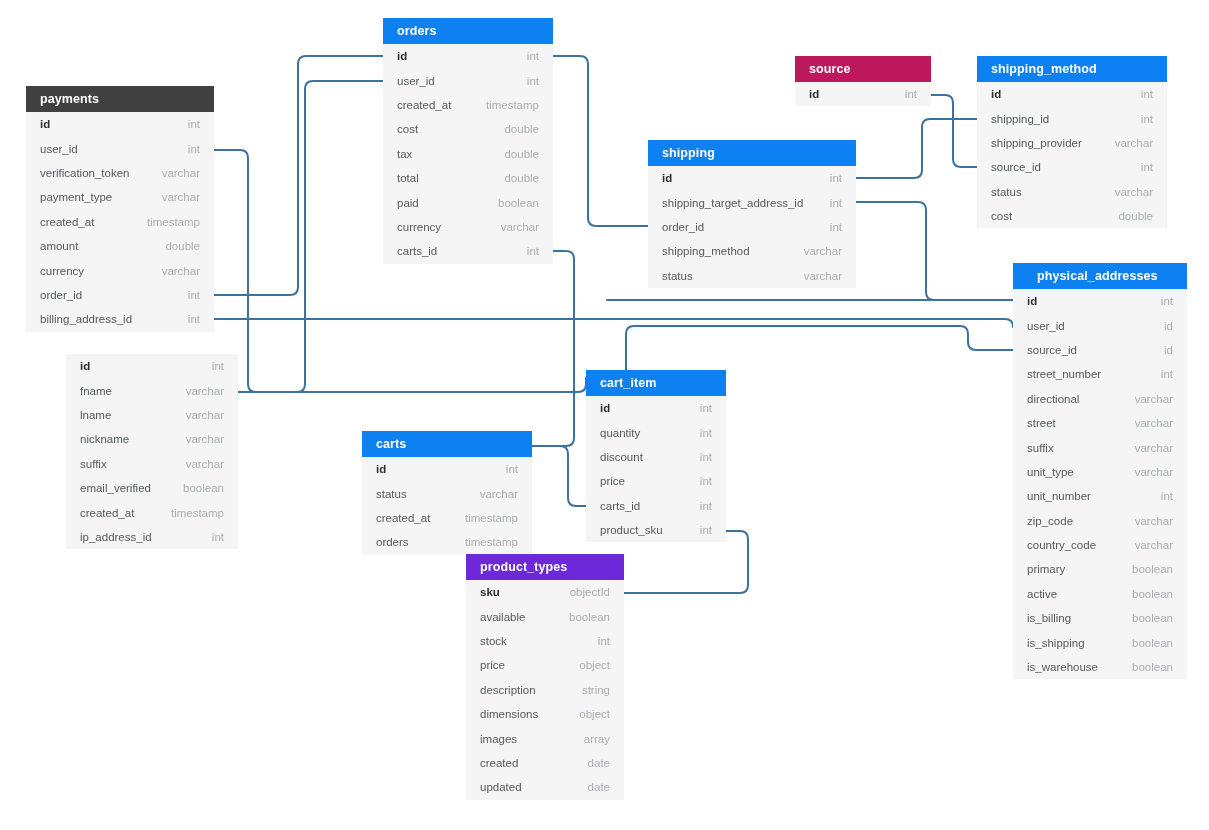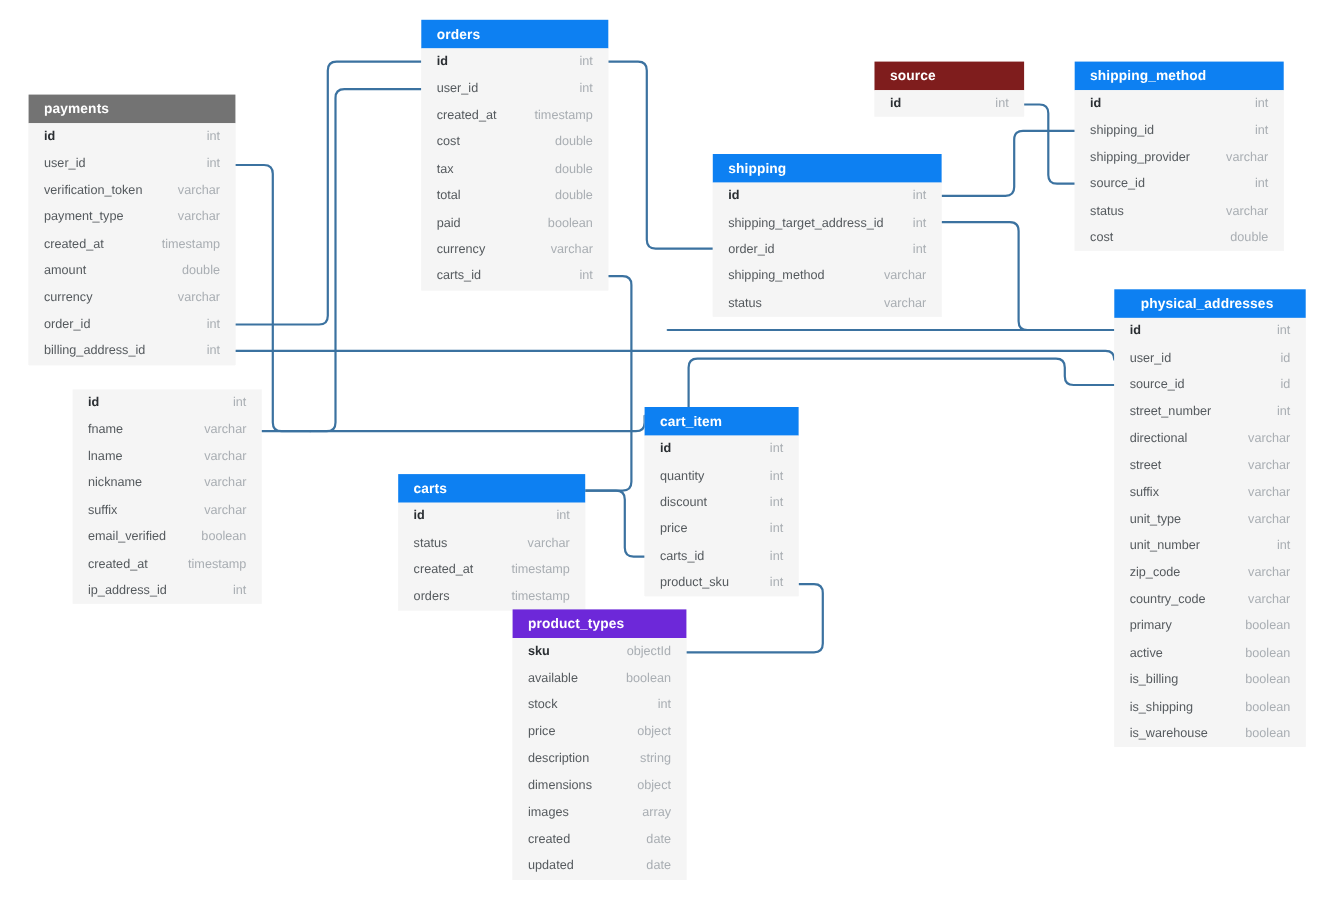--- a/index.html
+++ b/index.html
@@ -101,21 +101,21 @@
       <path class="edge-path" d="M 856 178 H 914 Q 922 178 922 170 V 127 Q 922 119 930 119 H 977" stroke="#3b72a0"></path>
       <path class="edge-path" d="M 931 95 H 945 Q 953 95 953 103 V 159 Q 953 167 961 167 H 977" stroke="#3b72a0"></path>
       <path class="edge-path" d="M 856 202 H 918 Q 926 202 926 210 V 292 Q 926 300 934 300 H 1013" stroke="#3b72a0"></path>
       <path class="edge-path" d="M 607 300 Q 615 300 615 300 H 1005 Q 1013 300 1013 300" stroke="#3b72a0"></path>
       <path class="edge-path" d="M 626 370 V 334 Q 626 326 634 326 H 960 Q 968 326 968 334 V 342 Q 968 350 976 350 H 1013" stroke="#3b72a0"></path>
       <path class="edge-path" d="M 726 531 H 740 Q 748 531 748 539 V 585 Q 748 593 740 593 H 624" stroke="#3b72a0"></path>
     </svg>
 
   <div id="tables-layer">
       <div class="table-node" style="left: 26px; top: 86px; width: 188px;">
-        <div class="table-header" style="background: #737373;">payments</div>
+        <div class="table-header" style="background: #404040;">payments</div>
         <div class="table-rows" style="background: rgb(245, 245, 245);">
           <div class="field-row pk">
             <span class="field-name">id</span>
             <span class="field-type">int</span>
           </div>
           <div class="field-row">
             <span class="field-name">user_id</span>
             <span class="field-type">int</span>
           </div>
           <div class="field-row">
@@ -183,21 +183,21 @@
             <span class="field-name">currency</span>
             <span class="field-type">varchar</span>
           </div>
           <div class="field-row">
             <span class="field-name">carts_id</span>
             <span class="field-type">int</span>
           </div>
         </div>
       </div>
       <div class="table-node" style="left: 795px; top: 56px; width: 136px;">
-        <div class="table-header" style="background: #7f1d1d;">source</div>
+        <div class="table-header" style="background: #be185d;">source</div>
         <div class="table-rows" style="background: rgb(245, 245, 245);">
           <div class="field-row pk">
             <span class="field-name">id</span>
             <span class="field-type">int</span>
           </div>
         </div>
       </div>
       <div class="table-node" style="left: 977px; top: 56px; width: 190px;">
         <div class="table-header" style="background: rgb(13, 128, 242);">shipping_method</div>
         <div class="table-rows" style="background: rgb(245, 245, 245);">

